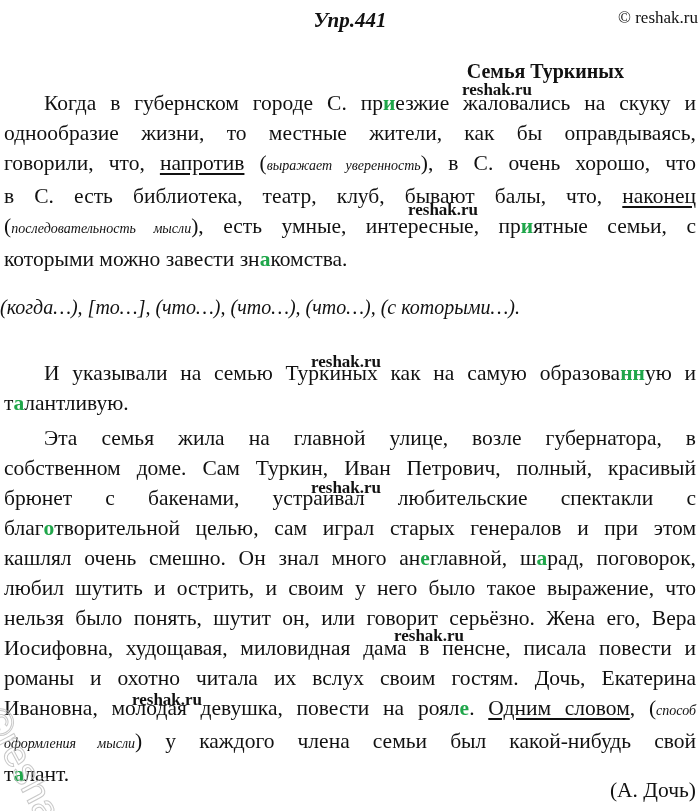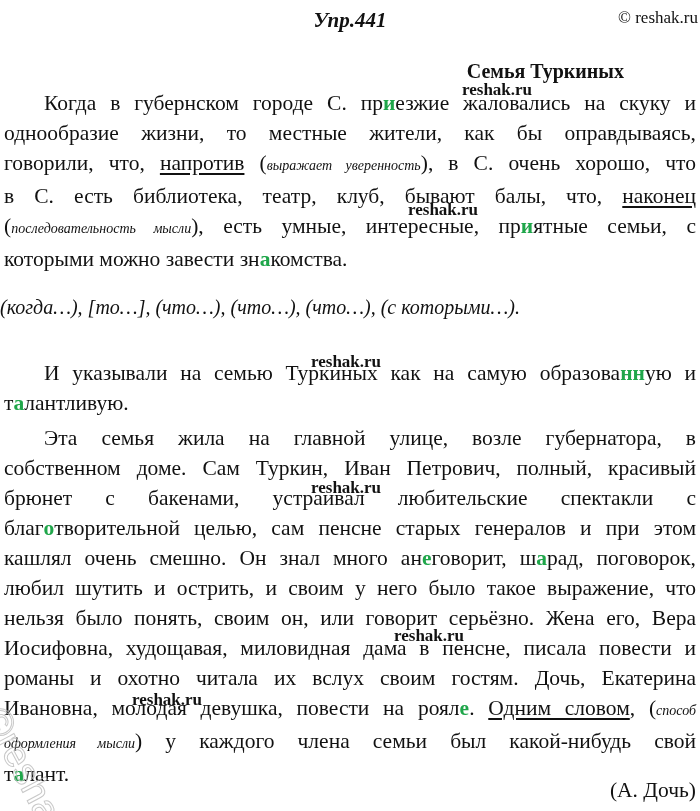--- a/index.html
+++ b/index.html
@@ -51,24 +51,24 @@
 
 <div class="para" style="top:358px;">
   <span class="line indent"><span>И указывали на семью Туркиных как на самую образова</span><span class="g">нн</span><span>ую и</span></span>
   <span class="line last"><span>т</span><span class="g">а</span><span>лантливую.</span></span>
 </div>
 
 <div class="para" style="top:423px;">
   <span class="line indent">Эта семья жила на главной улице, возле губернатора, в</span>
   <span class="line">собственном доме. Сам Туркин, Иван Петрович, полный, красивый</span>
   <span class="line">брюнет с бакенами, устраивал любительские спектакли с</span>
-  <span class="line"><span>благ</span><span class="g">о</span><span>творительной целью, сам пенсне старых генералов и при этом</span></span>
-  <span class="line"><span>кашлял очень смешно. Он знал много ан</span><span class="g">е</span><span>говорит, ш</span><span class="g">а</span><span>рад, поговорок,</span></span>
+  <span class="line"><span>благ</span><span class="g">о</span><span>творительной целью, сам играл старых генералов и при этом</span></span>
+  <span class="line"><span>кашлял очень смешно. Он знал много ан</span><span class="g">е</span><span>главной, ш</span><span class="g">а</span><span>рад, поговорок,</span></span>
   <span class="line">любил шутить и острить, и своим у него было такое выражение, что</span>
-  <span class="line">нельзя было понять, своим он, или говорит серьёзно. Жена его, Вера</span>
+  <span class="line">нельзя было понять, шутит он, или говорит серьёзно. Жена его, Вера</span>
   <span class="line">Иосифовна, худощавая, миловидная дама в пенсне, писала повести и</span>
   <span class="line">романы и охотно читала их вслух своим гостям. Дочь, Екатерина</span>
   <span class="line"><span>Ивановна, молодая девушка, повести на роял</span><span class="g">е</span><span>. </span><span class="u">Одним словом</span><span>, (</span><span class="note">способ</span></span>
   <span class="line"><span class="note">оформления мысли</span><span>) у каждого члена семьи был какой-нибудь свой</span></span>
   <span class="line last"><span>т</span><span class="g">а</span><span>лант.</span></span>
 </div>
 
 <div class="author">(А. Дочь)</div>
 
 <div class="wm" style="left:462px; top:80px;">reshak.ru</div>

